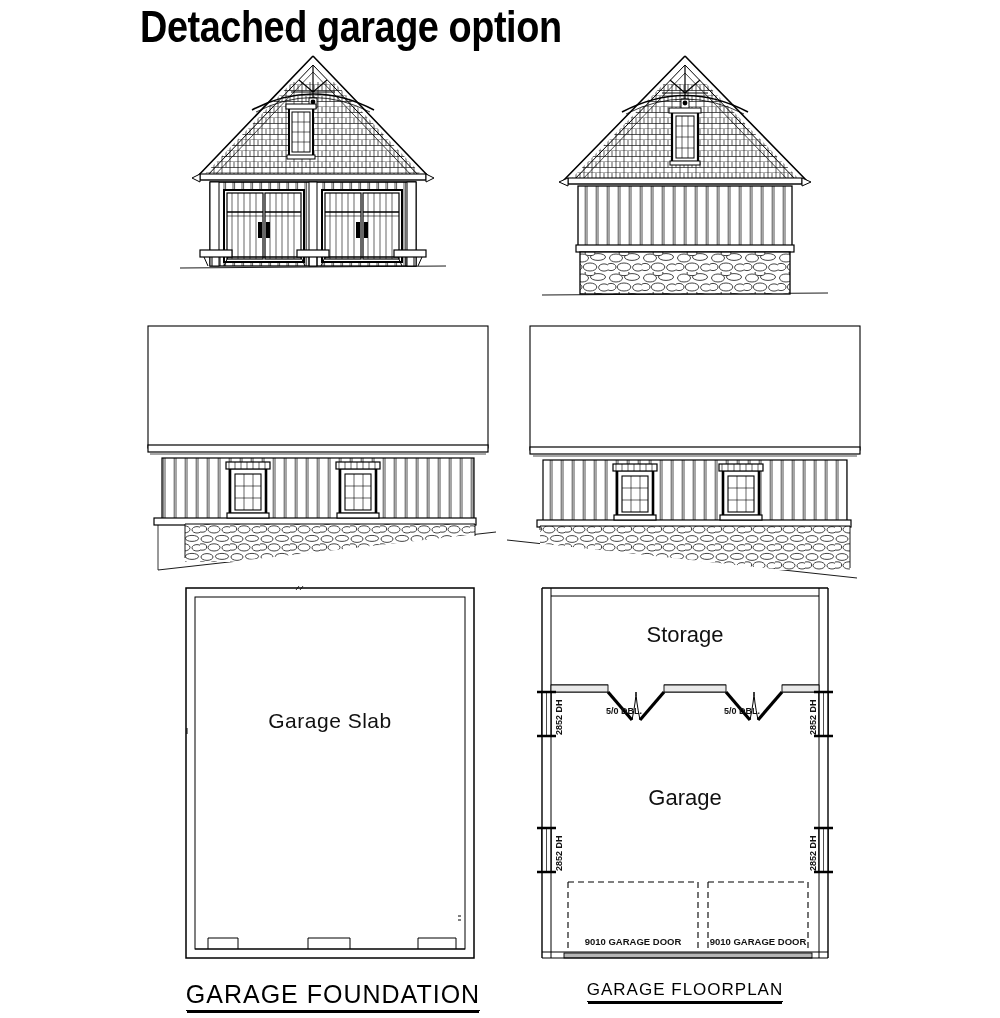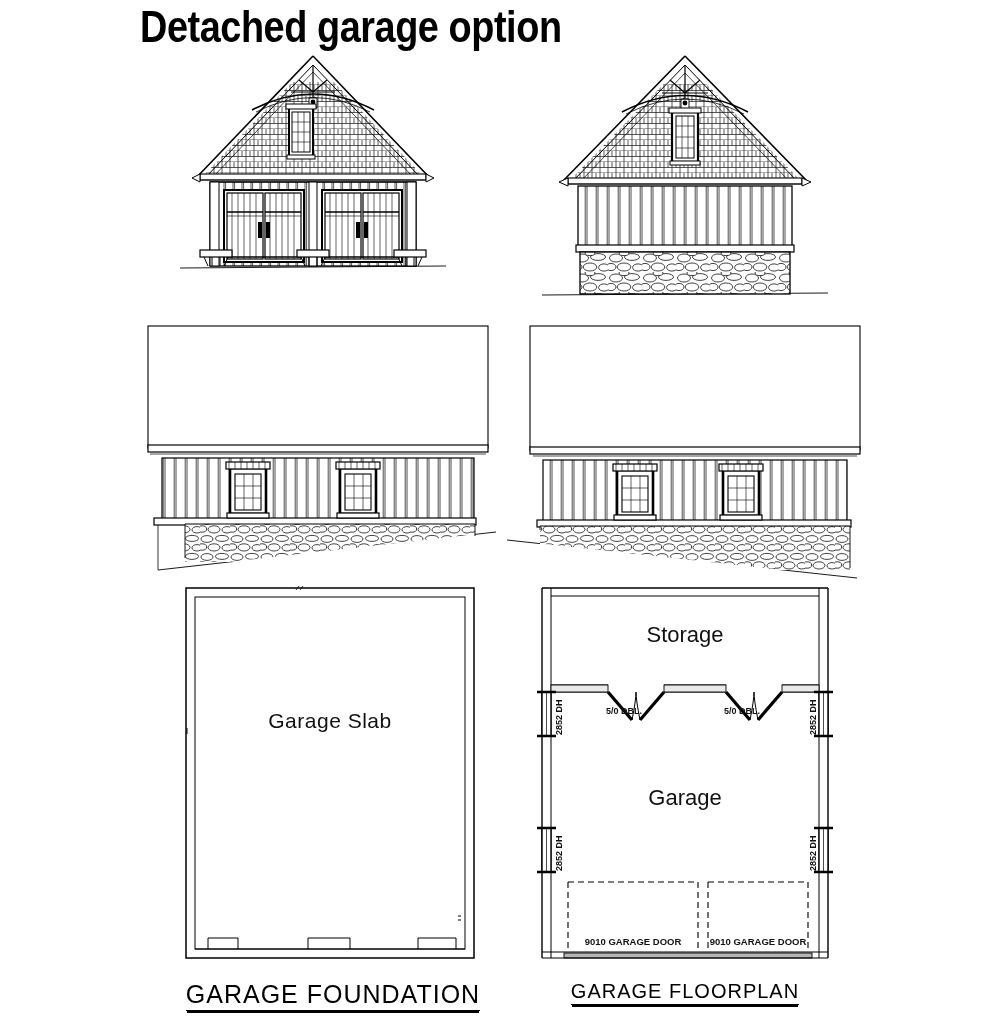--- a/index.html
+++ b/index.html
@@ -388,17 +388,17 @@
     <text class="archfont" x="113" y="365" text-anchor="middle" font-size="9.5" font-weight="bold" fill="#111">9010 GARAGE DOOR</text>
     <text class="archfont" x="238" y="365" text-anchor="middle" font-size="9.5" font-weight="bold" fill="#111">9010 GARAGE DOOR</text>
 
     <text class="archfont" x="0" y="0" font-size="9" font-weight="bold" fill="#111" transform="translate(42,155) rotate(-90)">2852 DH</text>
     <text class="archfont" x="0" y="0" font-size="9" font-weight="bold" fill="#111" transform="translate(296,155) rotate(-90)">2852 DH</text>
     <text class="archfont" x="0" y="0" font-size="9" font-weight="bold" fill="#111" transform="translate(42,291) rotate(-90)">2852 DH</text>
     <text class="archfont" x="0" y="0" font-size="9" font-weight="bold" fill="#111" transform="translate(296,291) rotate(-90)">2852 DH</text>
   </svg>
 
   <div style="position:absolute;left:520px;top:980px;width:330px;text-align:center;">
-    <span class="archfont" style="font-size:20px;letter-spacing:1px;border-bottom:1px solid #000;
+    <span class="archfont" style="font-size:17px;letter-spacing:1px;border-bottom:1px solid #000;
                  box-shadow:0 3px 0 -1px #000;padding-bottom:1px;display:inline-block;">GARAGE FLOORPLAN</span>
   </div>
 
 </div>
 
 </body></html>

